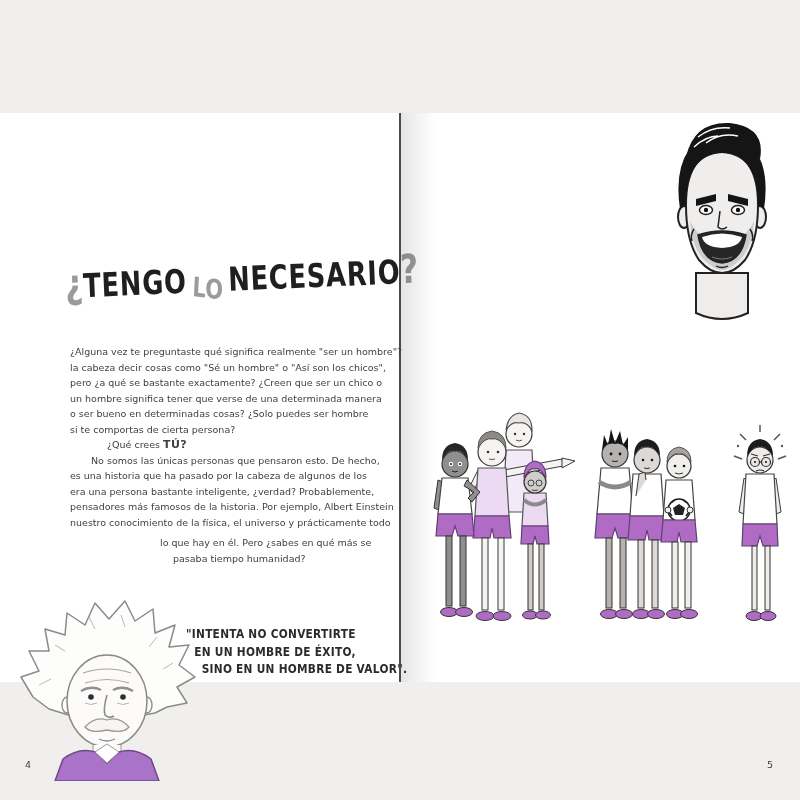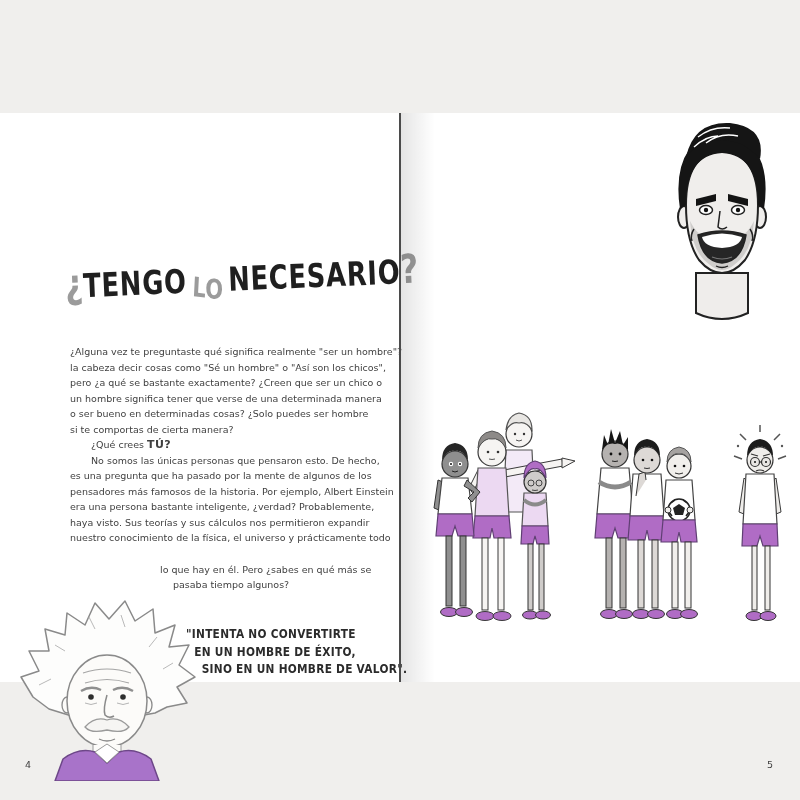--- a/index.html
+++ b/index.html
@@ -23,24 +23,24 @@
     font-weight:700;
   }
   .tb{font-size:33px;letter-spacing:1px}
   .tq{font-size:40px;color:#9b9b9b}
   .tlo{font-size:27px;color:#9b9b9b;position:relative;top:6px;display:inline-block;
     transform:rotate(7deg);margin:0 7px}
 
   
   .textblock{position:absolute;color:#3f3f3f;font-size:9.5px;line-height:15.5px;white-space:nowrap}
   .left-body{left:70px;top:231px}
-  .qc{margin-left:21px}
+  .qc{margin-left:37px}
   .qc .em{font-weight:700;font-size:11px;letter-spacing:0.4px}
   .p2 div:first-child{text-indent:21px}
-  .wrap{margin-top:16px}
+  .wrap{margin-top:5px}
   .wrap div:nth-child(1){margin-left:90px}
   .wrap div:nth-child(2){margin-left:103px}
 
   .quote{
     position:absolute;left:186px;top:513px;font-size:11.5px;line-height:17.5px;
     font-weight:700;color:#2b2b2b;white-space:nowrap;letter-spacing:0.3px;
     transform:scaleX(0.92);transform-origin:left top;
   }
   .quote div:nth-child(2){margin-left:9px}
   .quote div:nth-child(3){margin-left:17px}
@@ -65,36 +65,35 @@
       <span class="tq">¿</span><span class="tb">TENGO</span><span class="tlo">LO</span><span class="tb">NECESARIO</span><span class="tq">?</span>
     </div>
 
     <div class="textblock left-body">
       <div class="p1">
           <div class="text-line">¿Alguna vez te preguntaste qué significa realmente "ser un hombre"?</div>
           <div class="text-line">la cabeza decir cosas como "Sé un hombre" o "Así son los chicos",</div>
           <div class="text-line">pero ¿a qué se bastante exactamente? ¿Creen que ser un chico o</div>
           <div class="text-line">un hombre significa tener que verse de una determinada manera</div>
           <div class="text-line">o ser bueno en determinadas cosas? ¿Solo puedes ser hombre</div>
-          <div class="text-line">si te comportas de cierta manera?</div>
+          <div class="text-line">si te comportas de cierta persona?</div>
         </div>
       <div class="qc">
         <span>¿Qué crees </span><span class="em">TÚ?</span>
       </div>
       <div class="p2">
           <div class="text-line">No somos las únicas personas que pensaron esto. De hecho,</div>
-          <div class="text-line">es una pregunta que ha pasado por la mente de algunos de los</div>
+          <div class="text-line">es una historia que ha pasado por la cabeza de algunos de los</div>
+          <div class="text-line">era una persona bastante inteligente, ¿verdad? Probablemente,</div>
           <div class="text-line">pensadores más famosos de la historia. Por ejemplo, Albert Einstein</div>
-          <div class="text-line">era una persona bastante inteligente, ¿verdad? Probablemente,</div>
-          <div class="text-line">haya visto. Sus teorías y sus cálculos nos permitieron expandir</div>
           <div class="text-line">nuestro conocimiento de la física, el universo y prácticamente todo</div>
         </div>
       <div class="wrap">
           <div class="text-line">lo que hay en él. Pero ¿sabes en qué más se</div>
-          <div class="text-line">pasaba tiempo algunos?</div>
+          <div class="text-line">pasaba tiempo humanidad?</div>
         </div>
     </div>
 
     <div class="quote">
         <div class="text-line">"INTENTA NO CONVERTIRTE</div>
         <div class="text-line">EN UN HOMBRE DE ÉXITO,</div>
         <div class="text-line">SINO EN UN HOMBRE DE VALOR".</div>
       </div>
 
     <svg class="illus einstein" width="185" height="192" viewBox="0 0 185 192">

